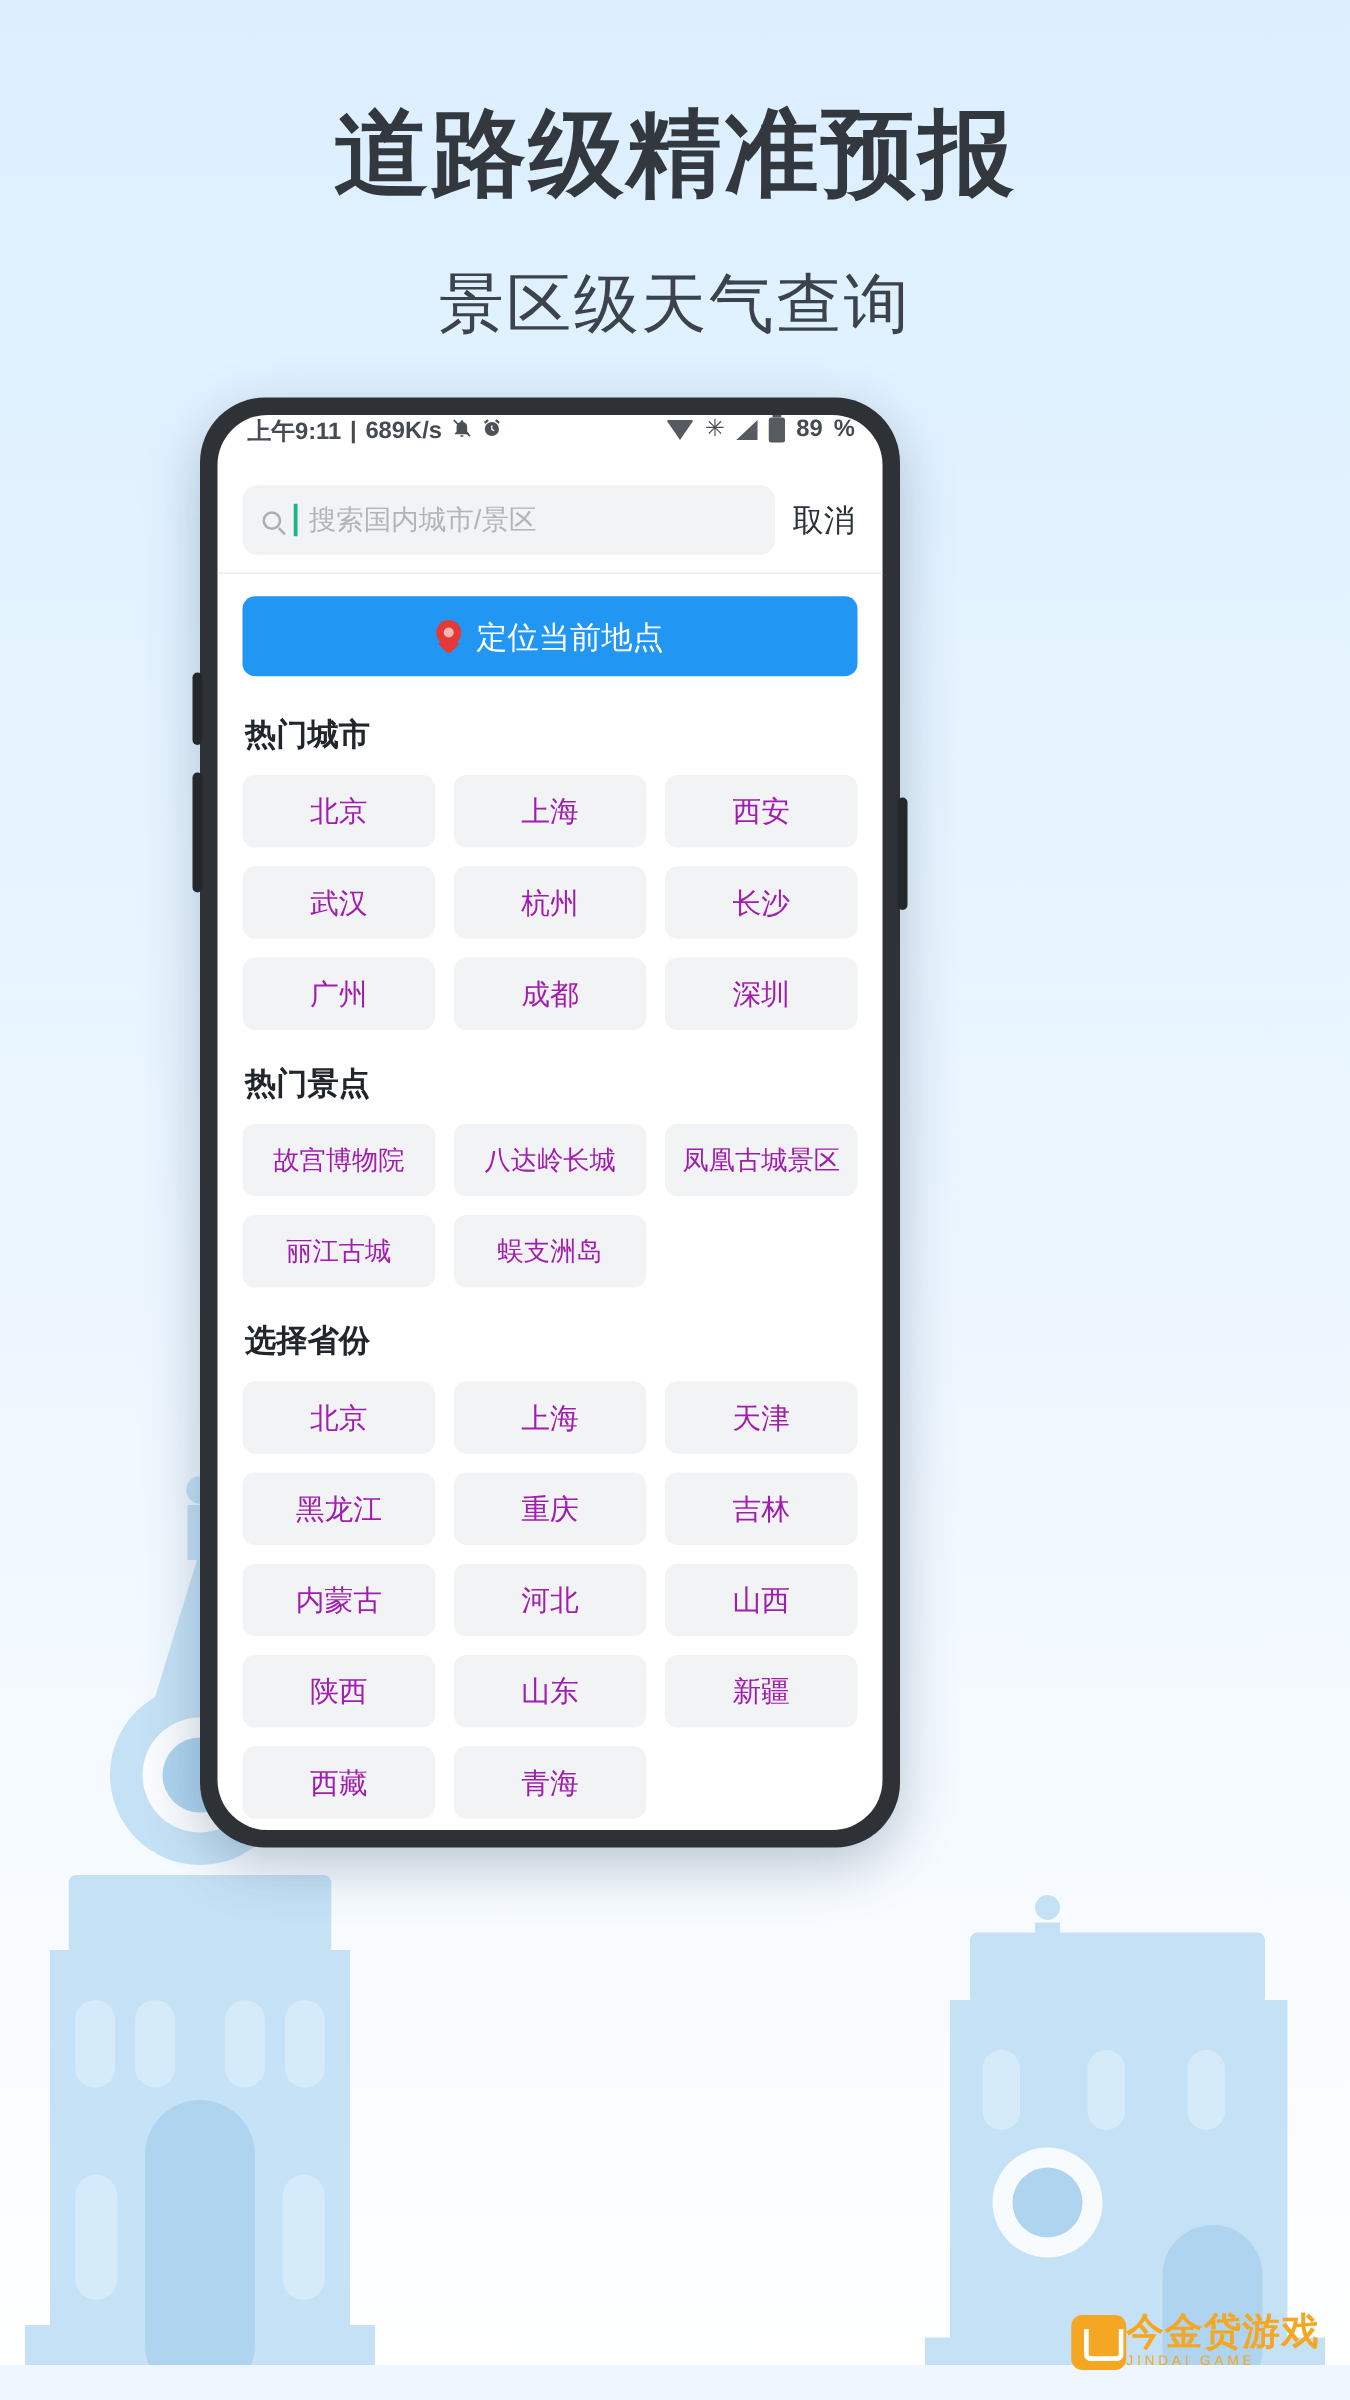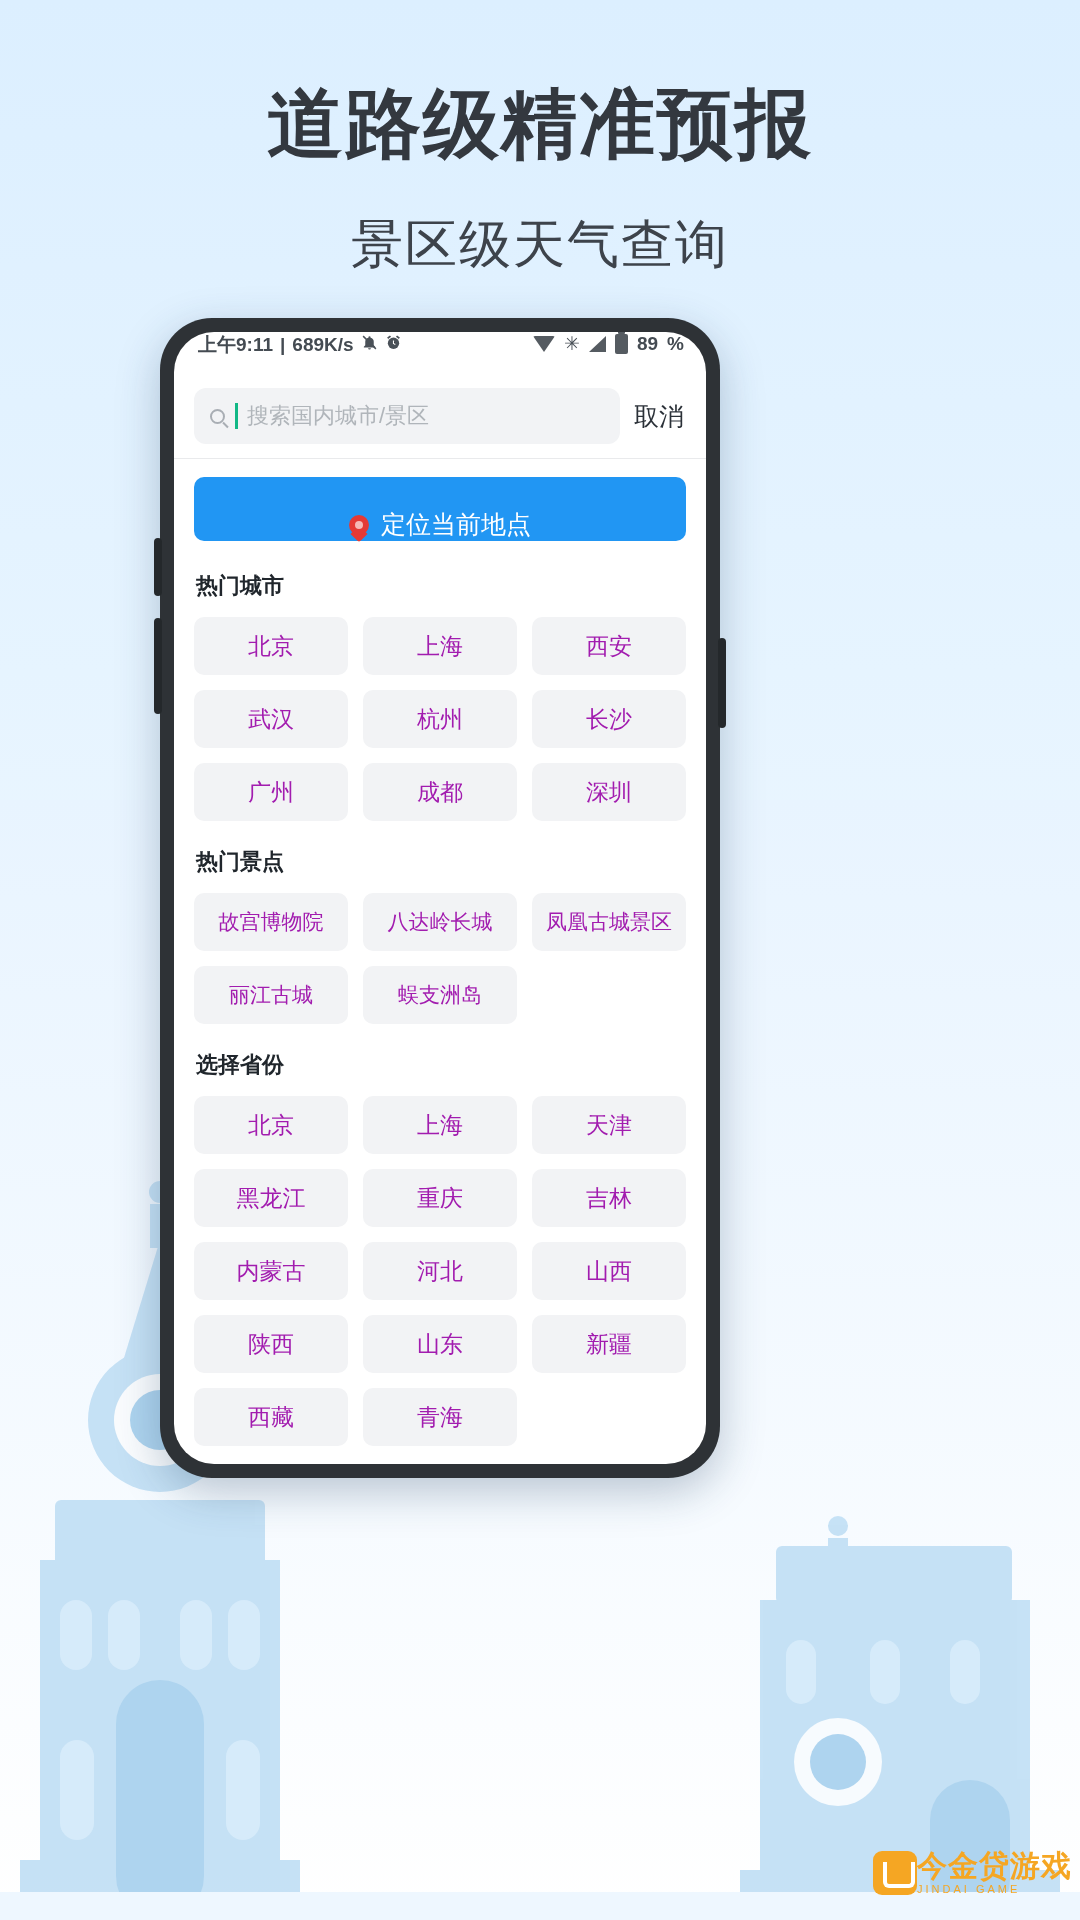--- a/index.html
+++ b/index.html
@@ -88,43 +88,43 @@
   .caret { width: 3px; height: 26px; background: #12b886; flex: none; margin-left: 2px; }
   .ph { font-size: 22px; color: #b0b5ba; margin-left: 1px; }
   .cancel { font-size: 25px; color: #2b3138; padding-right: 4px; white-space: nowrap; }
 
   .divider { height: 1px; background: #e9eaec; margin: 0 0 0 0; }
 
   
   .locate-wrap { padding: 18px 20px 4px 20px; }
   .locate-btn {
     height: 64px; background: #2196f3; border-radius: 10px;
-    display: flex; align-items: flex-end; justify-content: center; gap: 12px;
+    display: flex; align-items: center; justify-content: center; gap: 12px;
     color: #ffffff; font-size: 25px;
   }
   .pin { position: relative; width: 20px; height: 26px; flex: none; }
   .pin-head { position:absolute; top:0; left:0; width:20px; height:20px; background:#e53935; border-radius:50% 50% 50% 50%; }
   .pin-tip { position:absolute; top:13px; left:4px; width:12px; height:12px; background:#e53935; transform: rotate(45deg); border-radius: 0 0 3px 0; }
   .pin-dot { position:absolute; top:6px; left:6px; width:8px; height:8px; background:#f6b8b6; border-radius:50%; z-index:2; }
 
   
   .content { padding: 0 20px; }
-  .sec-title { font-size: 22px; font-weight: bold; color: #20262c; margin: 26px 0 16px 2px; }
+  .sec-title { font-size: 25px; font-weight: bold; color: #20262c; margin: 26px 0 16px 2px; }
   .grid { display: grid; grid-template-columns: repeat(3, 1fr); gap: 15px 15px; }
   .chip {
     height: 58px; background: #f2f3f5; border-radius: 10px;
     display: flex; align-items: center; justify-content: center;
     font-size: 23px; color: #a21caf;
   }
   .chip.small { font-size: 21px; }
 
   
   .watermark {
-    position: absolute; right: 8px; bottom: 24px;
-    display: flex; align-items: center; z-index: 8;
+    position: absolute; right: 24px; bottom: 24px;
+    display: flex; align-items: flex-end; z-index: 8;
   }
   .wm-logo {
     width: 44px; height: 44px; background: #f5a623; border-radius: 9px;
     position: relative; flex: none;
   }
   .wm-logo:after {
     content: ""; position: absolute; left: 10px; top: 11px;
     width: 24px; height: 22px;
     border: 4px solid #ffffff; border-top: none;
     border-radius: 0 0 6px 6px;

